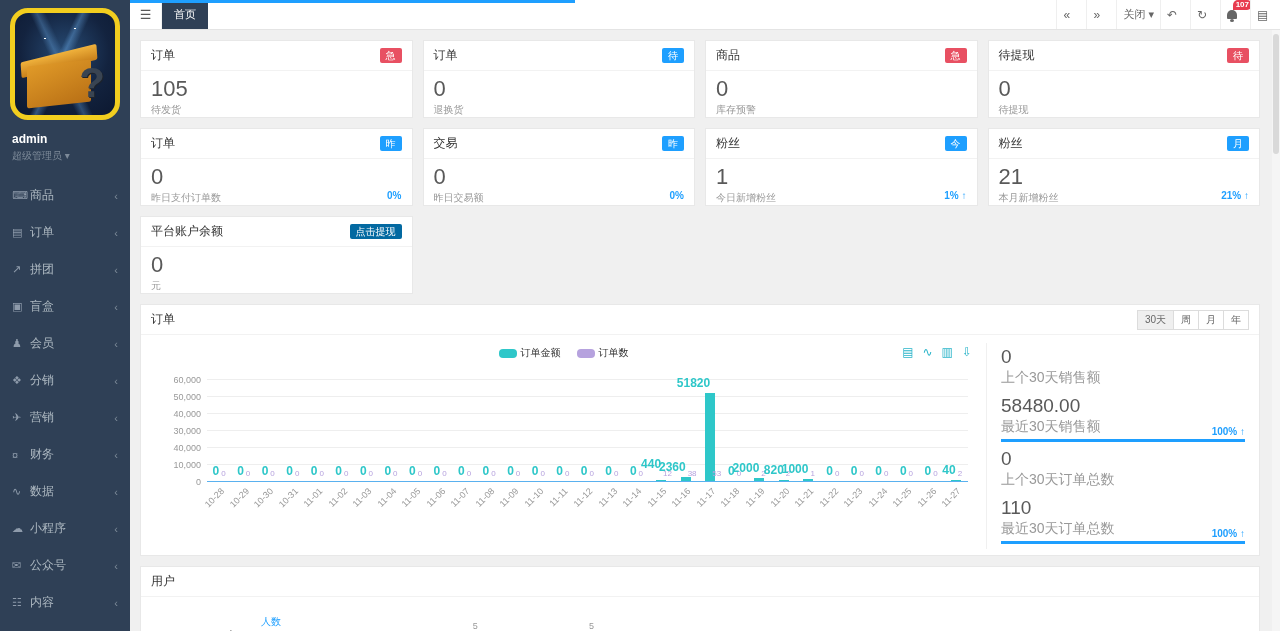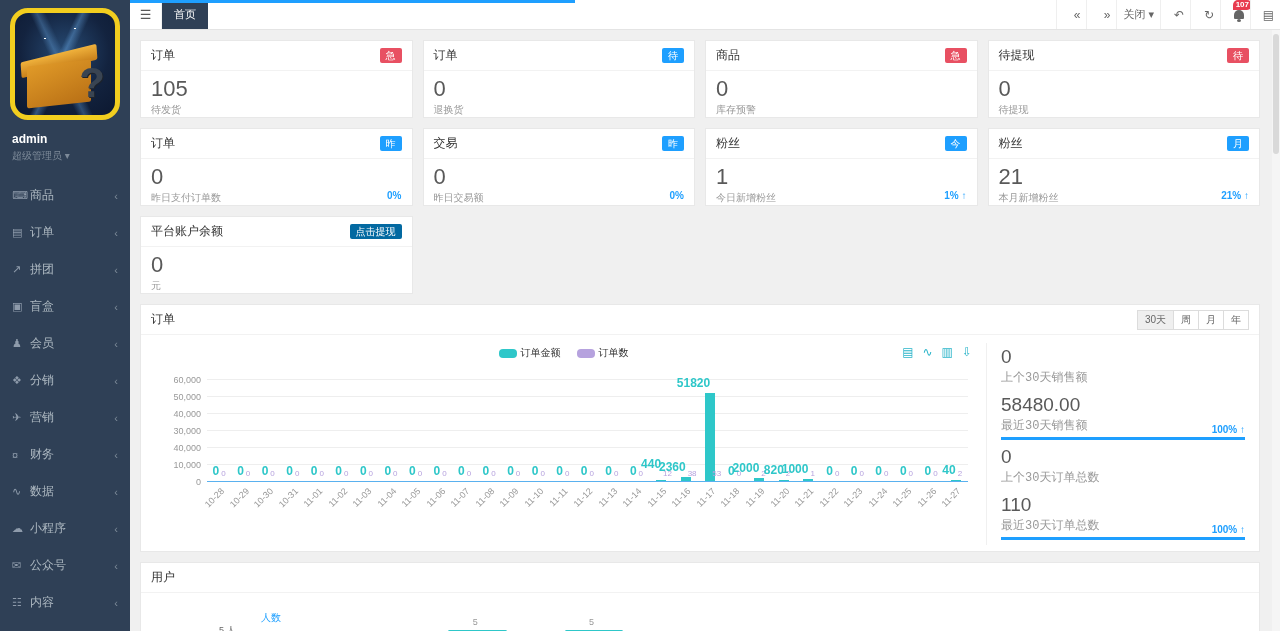--- a/index.html
+++ b/index.html
@@ -31,21 +31,21 @@
 
   
   .main { flex:1; display:flex; flex-direction:column; position:relative; background:#f0f0f0; }
   .loading-bar { position:absolute; top:0; left:0; width:445px; height:3px; background:#1E9FFF; z-index:40; }
   .topbar { height:30px; background:#fff; border-bottom:1px solid #e4e4e4; display:flex; align-items:stretch; flex-shrink:0; }
   .hamburger { width:32px; display:flex; align-items:center; justify-content:center; color:#595959; font-size:13px; cursor:pointer; border-right:1px solid #f2f2f2; }
   .tabs { display:flex; }
   .tab { padding:0 12px; display:flex; align-items:center; font-size:11px; background:#2f4056; color:#fff; cursor:pointer; }
   .topbar-spacer { flex:1; }
   .topbar-actions { display:flex; align-items:stretch; }
-  .tb-btn { min-width:30px; padding:0 6px; display:flex; align-items:center; justify-content:flex-end; color:#666; font-size:12px; border-left:1px solid #efefef; cursor:pointer; position:relative; background:#fff; }
+  .tb-btn { min-width:30px; padding:0 6px; display:flex; align-items:center; justify-content:flex-start; color:#666; font-size:12px; border-left:1px solid #efefef; cursor:pointer; position:relative; background:#fff; }
   .tb-btn .txt { font-size:11px; }
   .tb-badge { position:absolute; top:0px; right:-2px; background:#e83c4f; color:#fff; font-size:8px; line-height:10px; padding:0 3px; border-radius:6px 6px 6px 0; font-weight:bold; }
   .bell { width:10px; height:9px; background:#666; border-radius:5px 5px 1px 1px; position:relative; }
   .bell:after { content:""; position:absolute; left:3px; bottom:-3px; width:4px; height:3px; background:#666; border-radius:50%; }
 
   .content { flex:1; padding:10px; overflow:hidden; position:relative; }
   .scrollbar { position:absolute; right:0; top:0; bottom:0; width:8px; background:#f5f5f5; }
   .scrollbar .thumb { position:absolute; top:4px; right:1px; width:6px; height:120px; background:#d9d9d9; border-radius:3px; }
 
   .cards-grid { display:grid; grid-template-columns:repeat(4,1fr); gap:10px; margin-bottom:10px; margin-right:10px; }
@@ -79,21 +79,21 @@
   .cols { position:absolute; left:0; right:0; top:0; bottom:0; display:flex; }
   .col { flex:1; position:relative; }
   .bar { position:absolute; bottom:0; left:50%; margin-left:-5px; width:10px; background:#2ec7c9; z-index:3; }
   .val-a { position:absolute; right:50%; margin-right:0px; font-size:12px; color:#2ec7c9; white-space:nowrap; z-index:4;font-weight:bold; }
   .val-c { position:absolute; left:50%; margin-left:2px; font-size:8px; color:#b6a2de; white-space:nowrap; z-index:4; }
   .x-label { position:absolute; top:107px; right:50%; font-size:9px; color:#999; white-space:nowrap; transform:rotate(-45deg); transform-origin:top right; }
 
   .stats-col { width:272px; flex-shrink:0; padding:2px 14px 0 14px; }
   .stat-item { position:relative; margin-bottom:4px; }
   .stat-value { font-size:19px; color:#595959; line-height:23px; }
-  .stat-label { font-size:12px; color:#999; padding:1px 0 3px;font-family:Liberation Mono, monospace; }
+  .stat-label { font-size:14px; color:#999; padding:1px 0 3px; }
   .stat-percent { position:absolute; right:0; bottom:5px; font-size:10px; font-weight:bold; color:#1E9FFF; }
   .stat-underline { height:3px; background:#1E9FFF; margin-bottom:5px; }
 
   .user-body { position:relative; height:55px; overflow:hidden; }
   .user-legend { position:absolute; left:120px; top:18px; font-size:10px; color:#1E9FFF; }
   .user-ytick { position:absolute; left:78px; top:31px; font-size:9px; color:#666; }
   .user-seg { position:absolute; height:3px; background:#2ec7c9; border-radius:2px; }
   .user-seg-label { position:absolute; font-size:9px; color:#999; text-align:center; width:40px; }
 </style>
 </head>

